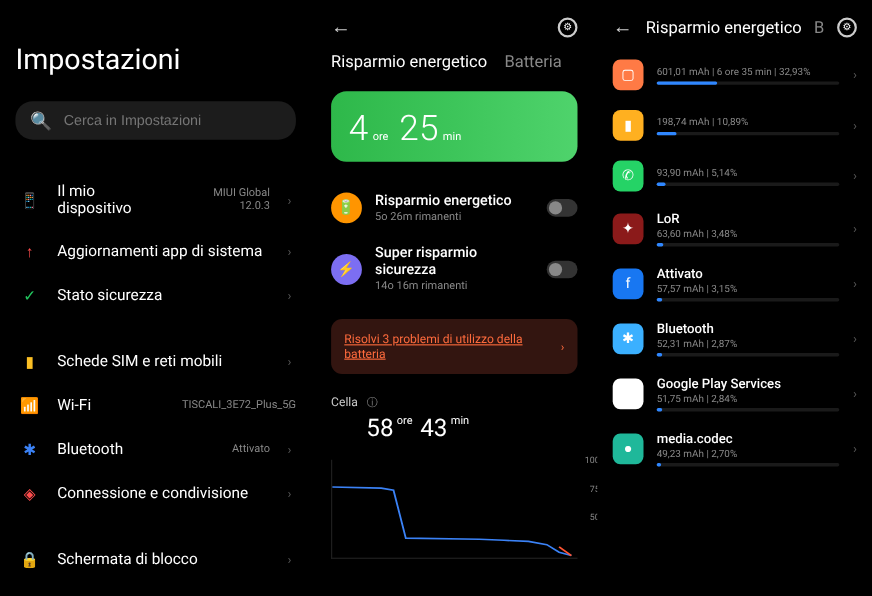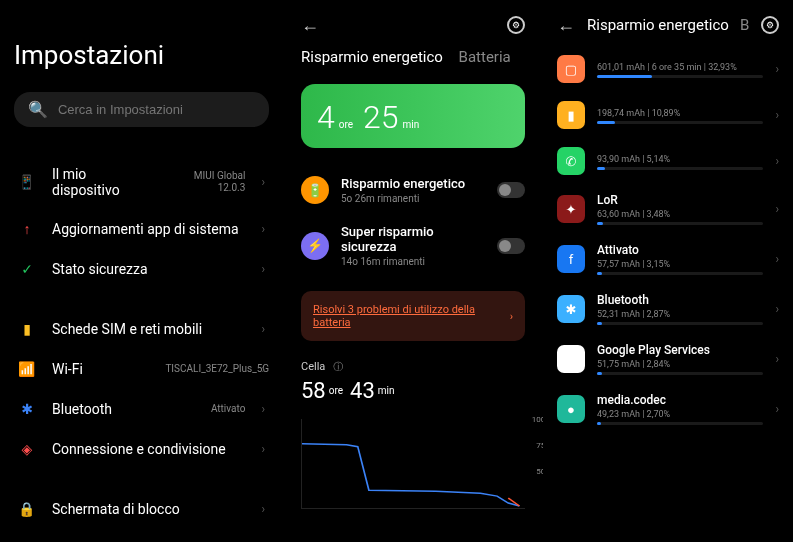--- a/index.html
+++ b/index.html
@@ -36,21 +36,21 @@
 .mode .txt { flex: 1; }
 .mode .t1 { font-size: 13px; font-weight: 500; }
 .mode .t2 { font-size: 10px; color: #888; margin-top: 2px; }
 .toggle { width: 28px; height: 16px; background: #333; border-radius: 8px; position: relative; cursor: pointer; }
 .toggle::after { content: ''; position: absolute; width: 12px; height: 12px; background: #888; border-radius: 50%; top: 2px; left: 2px; }
 .warn { background: #331510; border-radius: 10px; padding: 12px; margin: 14px 0; display: flex; align-items: center; }
 .warn .wtxt { color: #ff6b3d; font-size: 11px; flex: 1; text-decoration: underline; }
 .warn .chev { color: #ff6b3d; font-size: 11px; }
 .active { margin-top: 12px; }
 .active .lbl { font-size: 11px; color: #ccc; }
-.active .time { display: flex; align-items: center; gap: 3px; margin-top: 4px; }
+.active .time { display: flex; align-items: flex-start; gap: 3px; margin-top: 4px; margin-left: 32px; }
 .chart { margin-top: 16px; height: 90px; position: relative; border-left: 1px solid #222; border-bottom: 1px solid #222; }
 .chart .yl { position: absolute; right: -26px; font-size: 8px; color: #888; }
 .chart svg { width: 100%; height: 100%; }
 .hdr2 { display: flex; align-items: center; gap: 12px; padding: 4px 0 10px; }
 .hdr2 .ttl { font-size: 15px; flex: 1; white-space: nowrap; overflow: hidden; }
 .sort { font-size: 10px; color: #888; margin: 8px 0; }
 .app { display: flex; align-items: center; gap: 12px; padding: 9px 0; cursor: pointer; }
 .app .ai { width: 28px; height: 28px; border-radius: 7px; display: flex; align-items: center; justify-content: center; font-size: 13px; }
 .app .ainfo { flex: 1; min-width: 0; }
 .app .an { font-size: 12px; font-weight: 500; }

